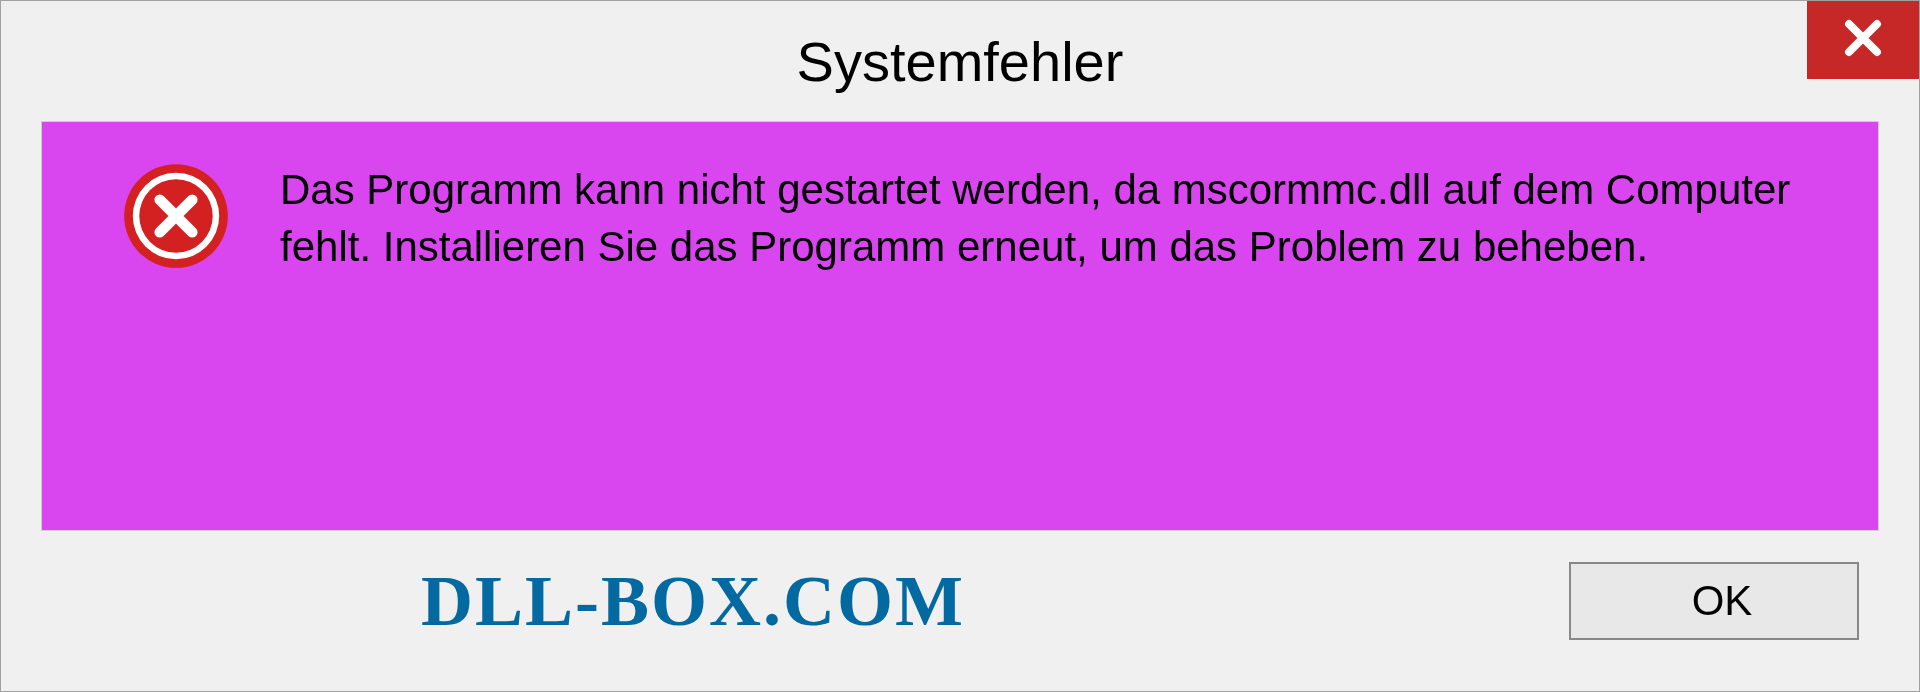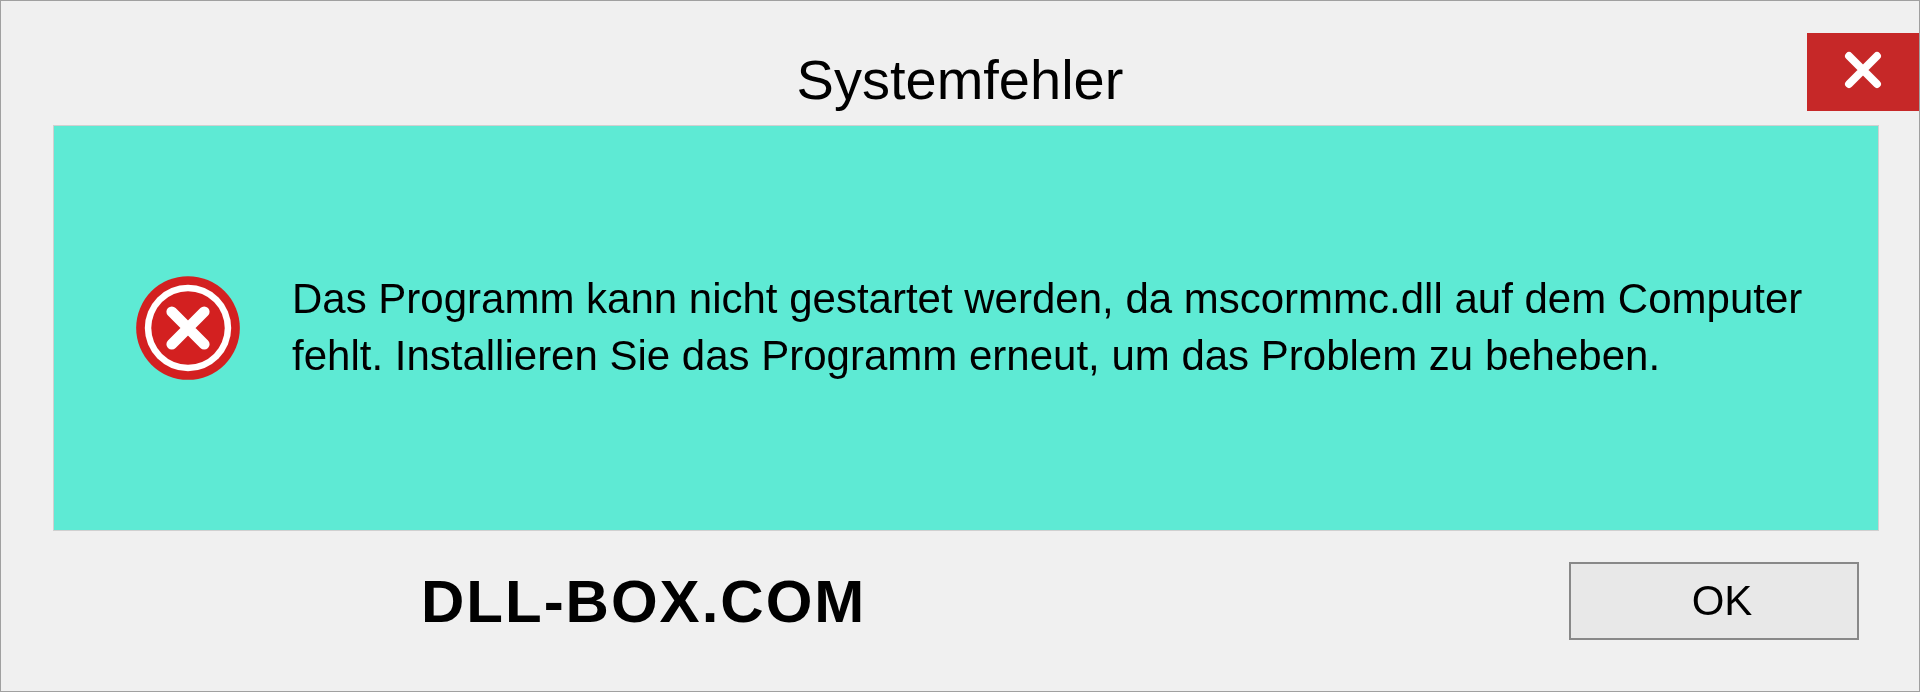--- a/index.html
+++ b/index.html
@@ -16,27 +16,26 @@
     }
     .dialog {
       width: 100%;
       height: 100%;
       background: #f0f0f0;
       border: 1px solid #a0a0a0;
       display: flex;
       flex-direction: column;
     }
     .titlebar {
-      height: 92px;
+      height: 120px;
       display: flex;
       align-items: center;
       justify-content: center;
       position: relative;
       background: #f0f0f0;
-      margin-top: 32px;
     }
     .title-text {
       font-size: 56px;
       font-weight: 400;
       color: #000;
     }
     .close-button {
       position: absolute;
       top: 0;
       right: 0;
@@ -46,26 +45,25 @@
       display: flex;
       align-items: center;
       justify-content: center;
       cursor: pointer;
     }
     .close-button svg {
       width: 42px;
       height: 42px;
     }
     .content-panel {
-      margin: 0 40px 20px 52px;
-      background: #5eead4;
+      margin: 0 40px 20px 40px;
+      background: #d946ef;
       border: 1px solid #d0d0d0;
       flex: 1;
       display: flex;
-      align-items: center;
       padding: 40px 60px 40px 80px;
     }
     .error-icon {
       flex-shrink: 0;
       width: 108px;
       height: 108px;
       margin-right: 50px;
     }
     .message-text {
       font-size: 42px;
@@ -74,25 +72,25 @@
       font-weight: 400;
     }
     .footer {
       display: flex;
       align-items: center;
       justify-content: space-between;
       padding: 0 60px 40px 40px;
       height: 140px;
     }
     .watermark {
-      font-size: 60px;
+      font-size: 72px;
       font-weight: 900;
-      color: #000000;
+      color: #0369a1;
       letter-spacing: 2px;
-      font-family: Liberation Sans, sans-serif;
+      font-family: Liberation Serif, serif;
       margin-left: 380px;
     }
     .ok-button {
       width: 290px;
       height: 78px;
       background: #e8e8e8;
       border: 2px solid #888;
       font-size: 42px;
       font-weight: 400;
       color: #000;

